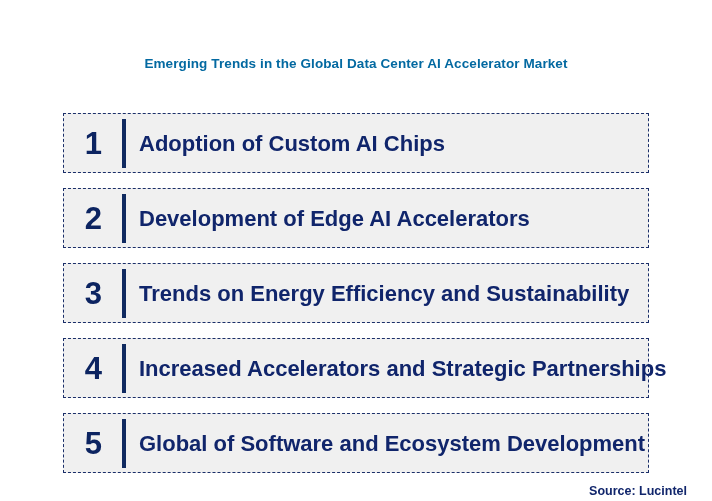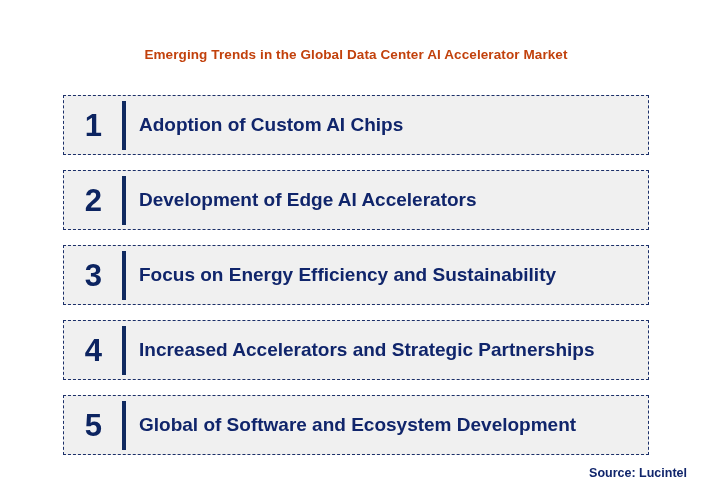--- a/index.html
+++ b/index.html
@@ -14,26 +14,26 @@
     overflow: hidden;
     position: relative;
   }
   .page {
     position: absolute;
     inset: 0;
     display: flex;
     flex-direction: column;
   }
   .title {
-    margin: 8px;
+    margin: 17px;
     padding: 39px 0 0 0;
     text-align: center;
     font-size: 13.5px;
     font-weight: bold;
-    color: #c2410c;
+    color: #0369a1;
     letter-spacing: 0.1px;
     line-height: 1.2;
   }
   .trend-list {
     margin: 24px 63px 0 63px;
     display: flex;
     flex-direction: column;
     gap: 15px;
   }
   .trend-row {
@@ -56,21 +56,21 @@
     letter-spacing: -0.5px;
   }
   .trend-divider {
     width: 4px;
     flex: 0 0 4px;
     height: 49px;
     background: #102a60;
   }
   .trend-label {
     padding-left: 13px;
-    font-size: 19px;
+    font-size: 22px;
     font-weight: bold;
     color: #10256b;
     line-height: 1.15;
     white-space: nowrap;
   }
   .source {
     margin: 11px 25px 16px 0;
     text-align: right;
     font-size: 12.5px;
     font-weight: bold;
@@ -94,21 +94,21 @@
 
     <div class="trend-row">
       <div class="trend-number">2</div>
       <div class="trend-divider"></div>
       <div class="trend-label">Development of Edge AI Accelerators</div>
     </div>
 
     <div class="trend-row">
       <div class="trend-number">3</div>
       <div class="trend-divider"></div>
-      <div class="trend-label">Focus on Energy Efficiency and Sustainability</div>
+      <div class="trend-label">Trends on Energy Efficiency and Sustainability</div>
     </div>
 
     <div class="trend-row">
       <div class="trend-number">4</div>
       <div class="trend-divider"></div>
       <div class="trend-label">Increased Accelerators and Strategic Partnerships</div>
     </div>
 
     <div class="trend-row">
       <div class="trend-number">5</div>

